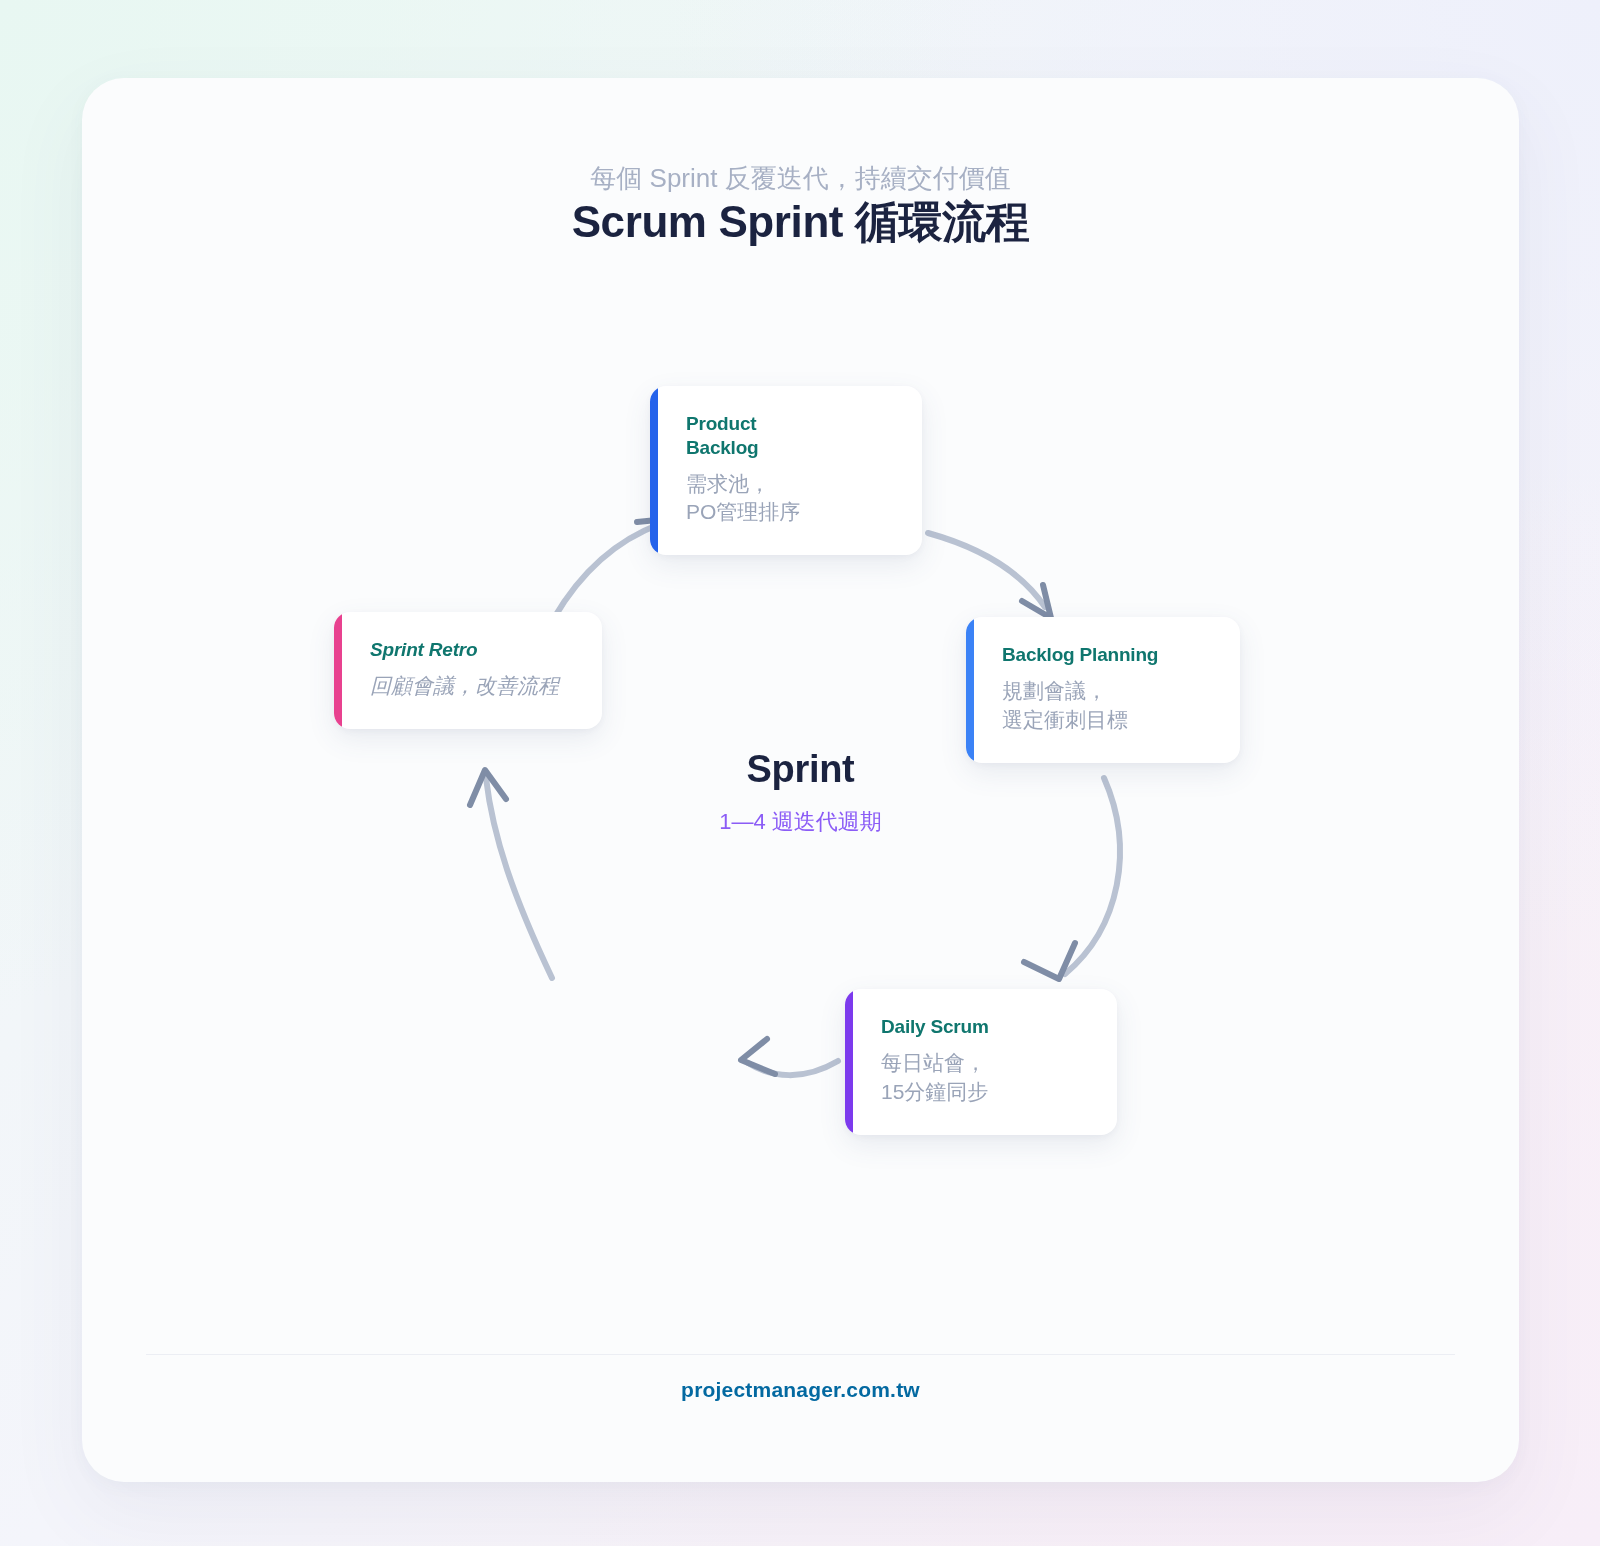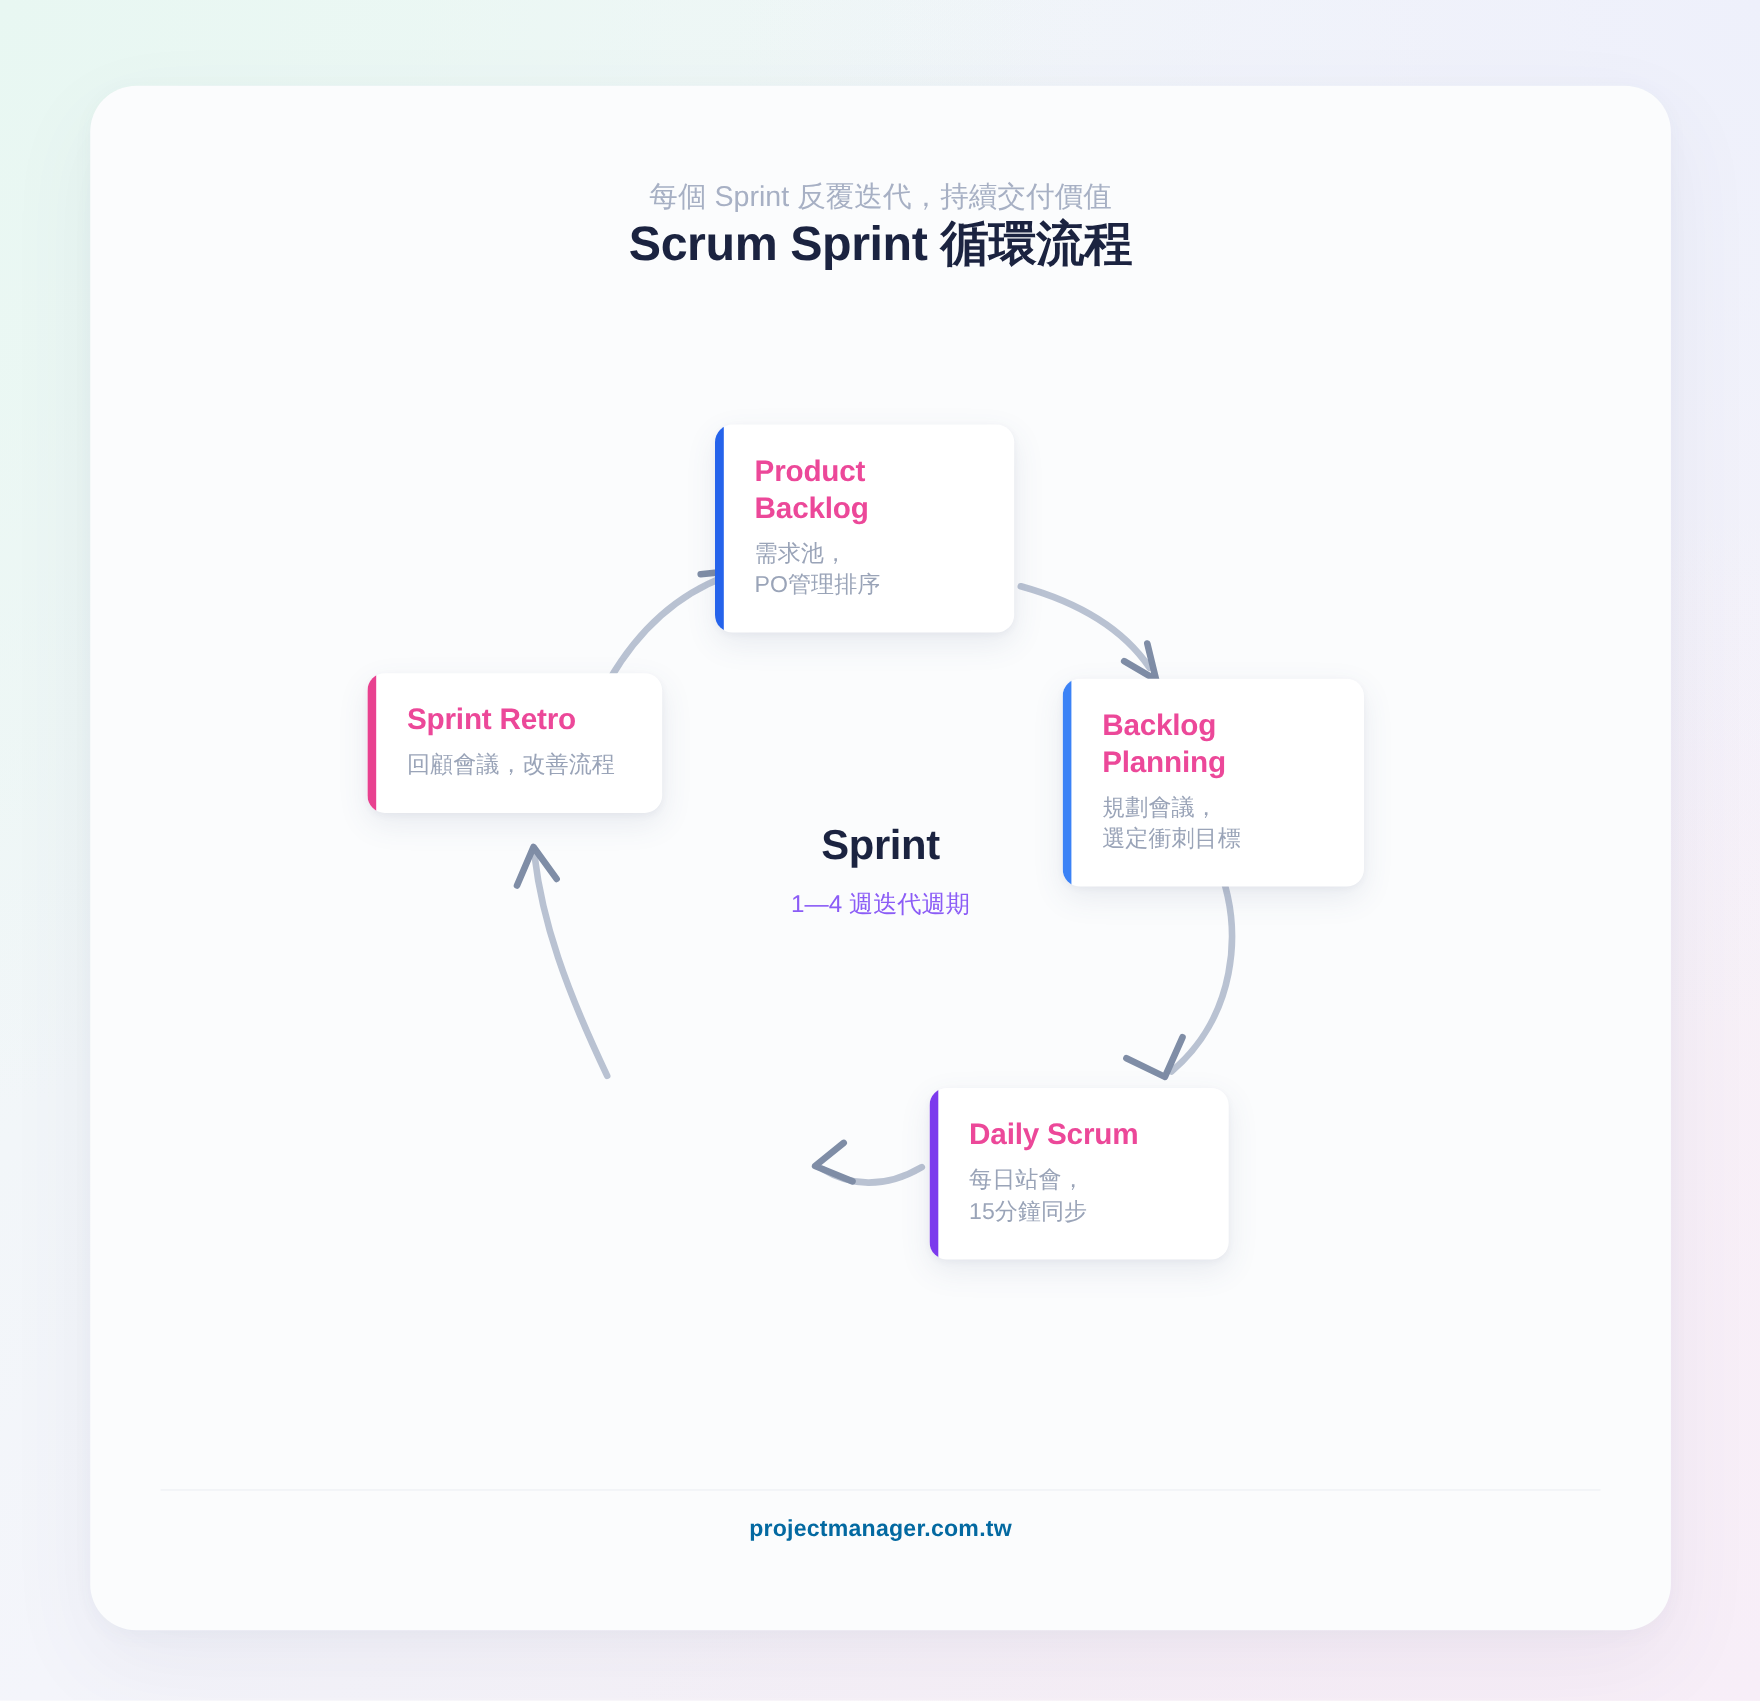--- a/index.html
+++ b/index.html
@@ -91,41 +91,41 @@
   .node::before {
     content: "";
     position: absolute;
     left: 0;
     top: 0;
     bottom: 0;
     width: 8px;
     background: var(--accent);
   }
   .node-title {
-    font-size: 27px;
-    font-weight: 700;
-    color: #ec4899;
+    font-size: 19px;
+    font-weight: 700;
+    color: #0f766e;
     line-height: 1.25;
     letter-spacing: -0.2px;
     white-space: pre-line;
   }
   .node-desc {
     margin-top: 10px;
     font-size: 21px;
     font-weight: 400;
     color: #9aa4b8;
     line-height: 1.38;
     white-space: pre-line;
   }
 
   #node-backlog  { left: 568px; top: 308px;  width: 272px; }
   #node-planning { left: 884px; top: 539px;  width: 274px; }
   #node-daily    { left: 763px; top: 911px;  width: 272px; }
   #node-review   { left: 369px; top: 911px;  width: 272px; }
-  #node-retro    { left: 252px; top: 534px;  width: 268px; }
+  #node-retro    { left: 252px; top: 534px;  width: 268px; font-style: italic; }
 
   
   #center {
     position: absolute;
     left: 0;
     top: 670px;
     width: 1437px;
     text-align: center;
   }
   #center-title {

